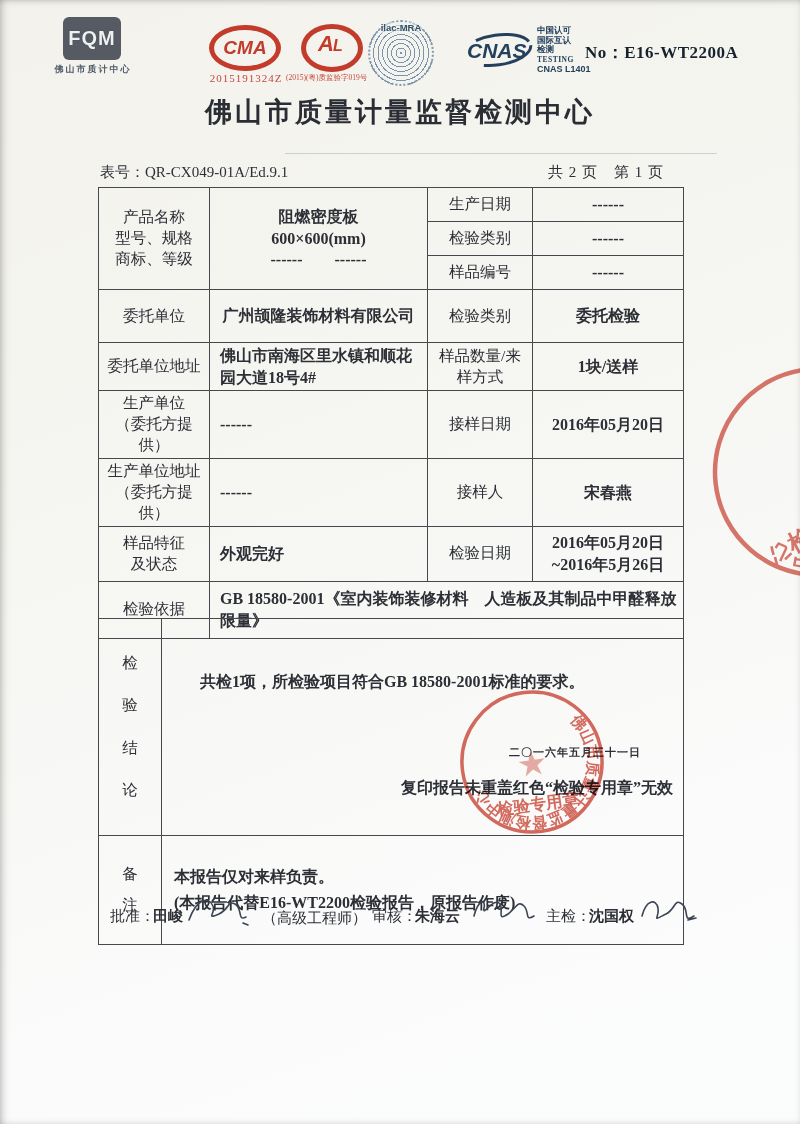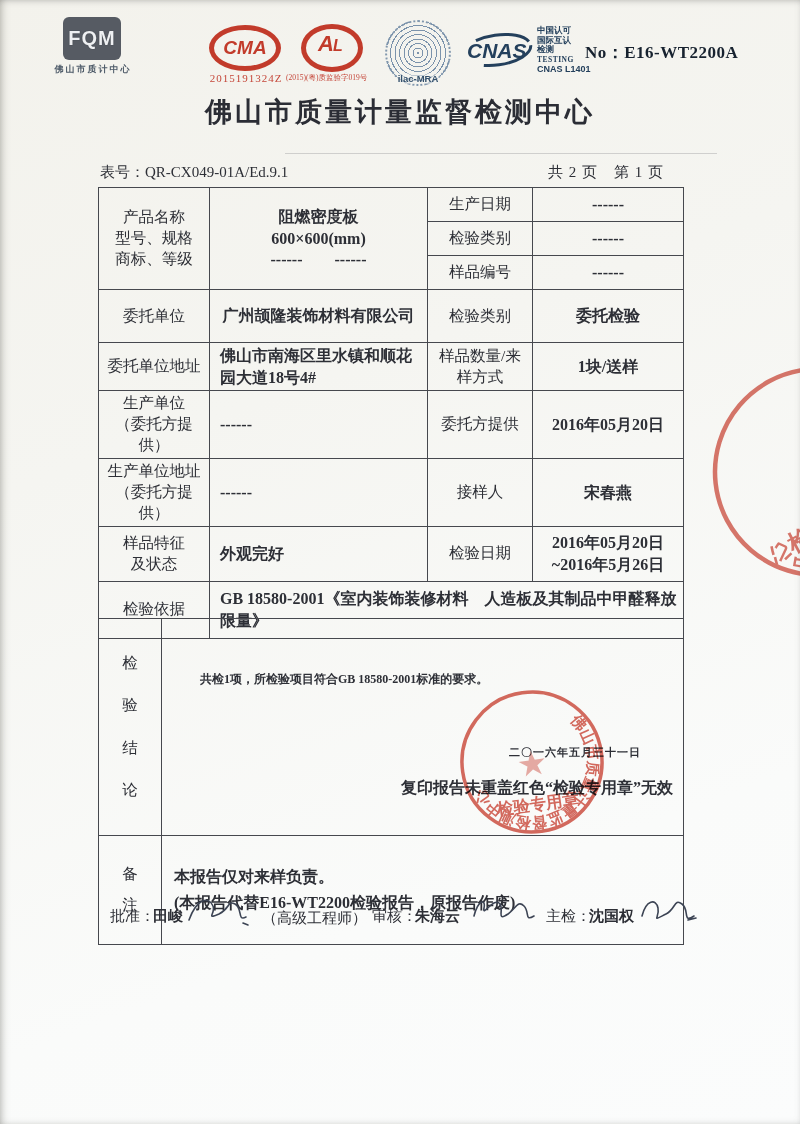--- a/index.html
+++ b/index.html
@@ -17,23 +17,23 @@
   .fqm-cap{left:38px;top:63px;width:110px;text-align:center;font-size:9px;color:#4d5a68;font-weight:bold;letter-spacing:2px;}
   .cma-oval{left:209px;top:25px;width:62px;height:36px;border:5px solid #c23b2b;border-radius:50%;
             display:flex;align-items:center;justify-content:center;color:#c23b2b;
             font-family:"Liberation Sans",sans-serif;font-weight:bold;font-size:19px;font-style:italic;letter-spacing:0;}
   .cma-num{left:200px;top:72px;width:92px;text-align:center;font-size:11px;color:#c5473a;letter-spacing:1px;}
   .cal-circle{left:301px;top:24px;width:52px;height:38px;border:5px solid #c23b2b;border-radius:50%;position:absolute;color:#c23b2b;
               font-family:"Liberation Sans",sans-serif;font-weight:bold;}
   .cal-a{position:absolute;left:12px;top:2px;font-size:22px;font-style:italic;}
   .cal-l{position:absolute;left:27px;top:8px;font-size:16px;font-style:italic;}
   .cal-num{left:286px;top:73px;width:92px;text-align:left;font-size:7.5px;color:#c5473a;}
-  .ilac{left:385px;top:20px;width:62px;height:62px;border-radius:50%;
+  .ilac{left:368px;top:20px;width:62px;height:62px;border-radius:50%;
         background:repeating-radial-gradient(circle at 50% 50%, #7b93ac 0 1px, transparent 1px 4.5px);
-        border:2px dotted #8298ae;display:flex;align-items:flex-end;justify-content:center;}
+        border:2px dotted #8298ae;display:flex;align-items:flex-start;justify-content:center;}
   .ilac-label{font-size:9.5px;font-weight:bold;color:#33506c;background:rgba(244,244,240,.55);padding:0 1px;
               font-family:"Liberation Sans",sans-serif;}
   .cnas-svg{left:461px;top:27px;}
   .cnas-txt{left:537px;top:26px;width:70px;font-size:8.5px;line-height:9.5px;color:#24405c;font-weight:bold;}
   .cnas-txt .en{font-size:7.5px;letter-spacing:.5px;}
   .cnas-l{left:537px;top:64px;font-size:9px;font-weight:bold;color:#24405c;font-family:"Liberation Sans",sans-serif;}
   .report-no{left:585px;top:41px;font-size:17px;font-weight:bold;color:#17222f;letter-spacing:.5px;}
 
   
   .title1{left:0;top:94px;width:800px;text-align:center;font-size:27px;font-weight:bold;letter-spacing:3px;color:#2b2d35;}
@@ -45,21 +45,21 @@
   
   table{border-collapse:collapse;table-layout:fixed;}
   td{border:1px solid #46484e;font-size:15.5px;text-align:center;vertical-align:middle;
      padding:2px 4px;line-height:1.35;white-space:pre-line;}
   .tblA{left:98px;top:187px;width:585px;}
   .tblB{left:98px;top:618px;width:585px;}
   td.val{font-weight:bold;font-size:16px;}
   td.left{text-align:left;padding-left:10px;}
   .vlabel{display:flex;flex-direction:column;justify-content:space-around;align-items:center;height:100%;}
   .concl-cell{position:relative;vertical-align:top;}
-  .concl-text{position:absolute;left:38px;top:52px;font-weight:bold;font-size:12px;}
+  .concl-text{position:absolute;left:38px;top:52px;font-weight:bold;font-size:16px;}
   .concl-date{position:absolute;right:42px;top:126px;font-weight:bold;font-size:11px;letter-spacing:1px;}
   .concl-note{position:absolute;right:10px;top:158px;font-weight:bold;font-size:16px;}
   .remark-cell{vertical-align:middle;margin-top:44px;}
   .remark-lines{text-align:left;padding-left:12px;font-weight:bold;font-size:16px;line-height:1.6;}
 
   
   .sig-row{font-size:15px;}
   .sig-name{font-weight:bold;}
   .sig-svg path{stroke:#3c4454;stroke-width:1.6;fill:none;stroke-linecap:round;}
 
@@ -142,21 +142,21 @@
       <td>委托单位地址</td>
       <td class="val left">佛山市南海区里水镇和顺花园大道18号4#</td>
       <td>样品数量/来
 样方式</td>
       <td class="val">1块/送样</td>
     </tr>
     <tr style="height:55px">
       <td>生产单位
 （委托方提供）</td>
       <td class="val left">------</td>
-      <td>委托方提供</td>
+      <td>接样日期</td>
       <td class="val">2016年05月20日</td>
     </tr>
     <tr style="height:55px">
       <td>生产单位地址
 （委托方提供）</td>
       <td class="val left">------</td>
       <td>接样人</td>
       <td class="val">宋春燕</td>
     </tr>
     <tr style="height:55px">

